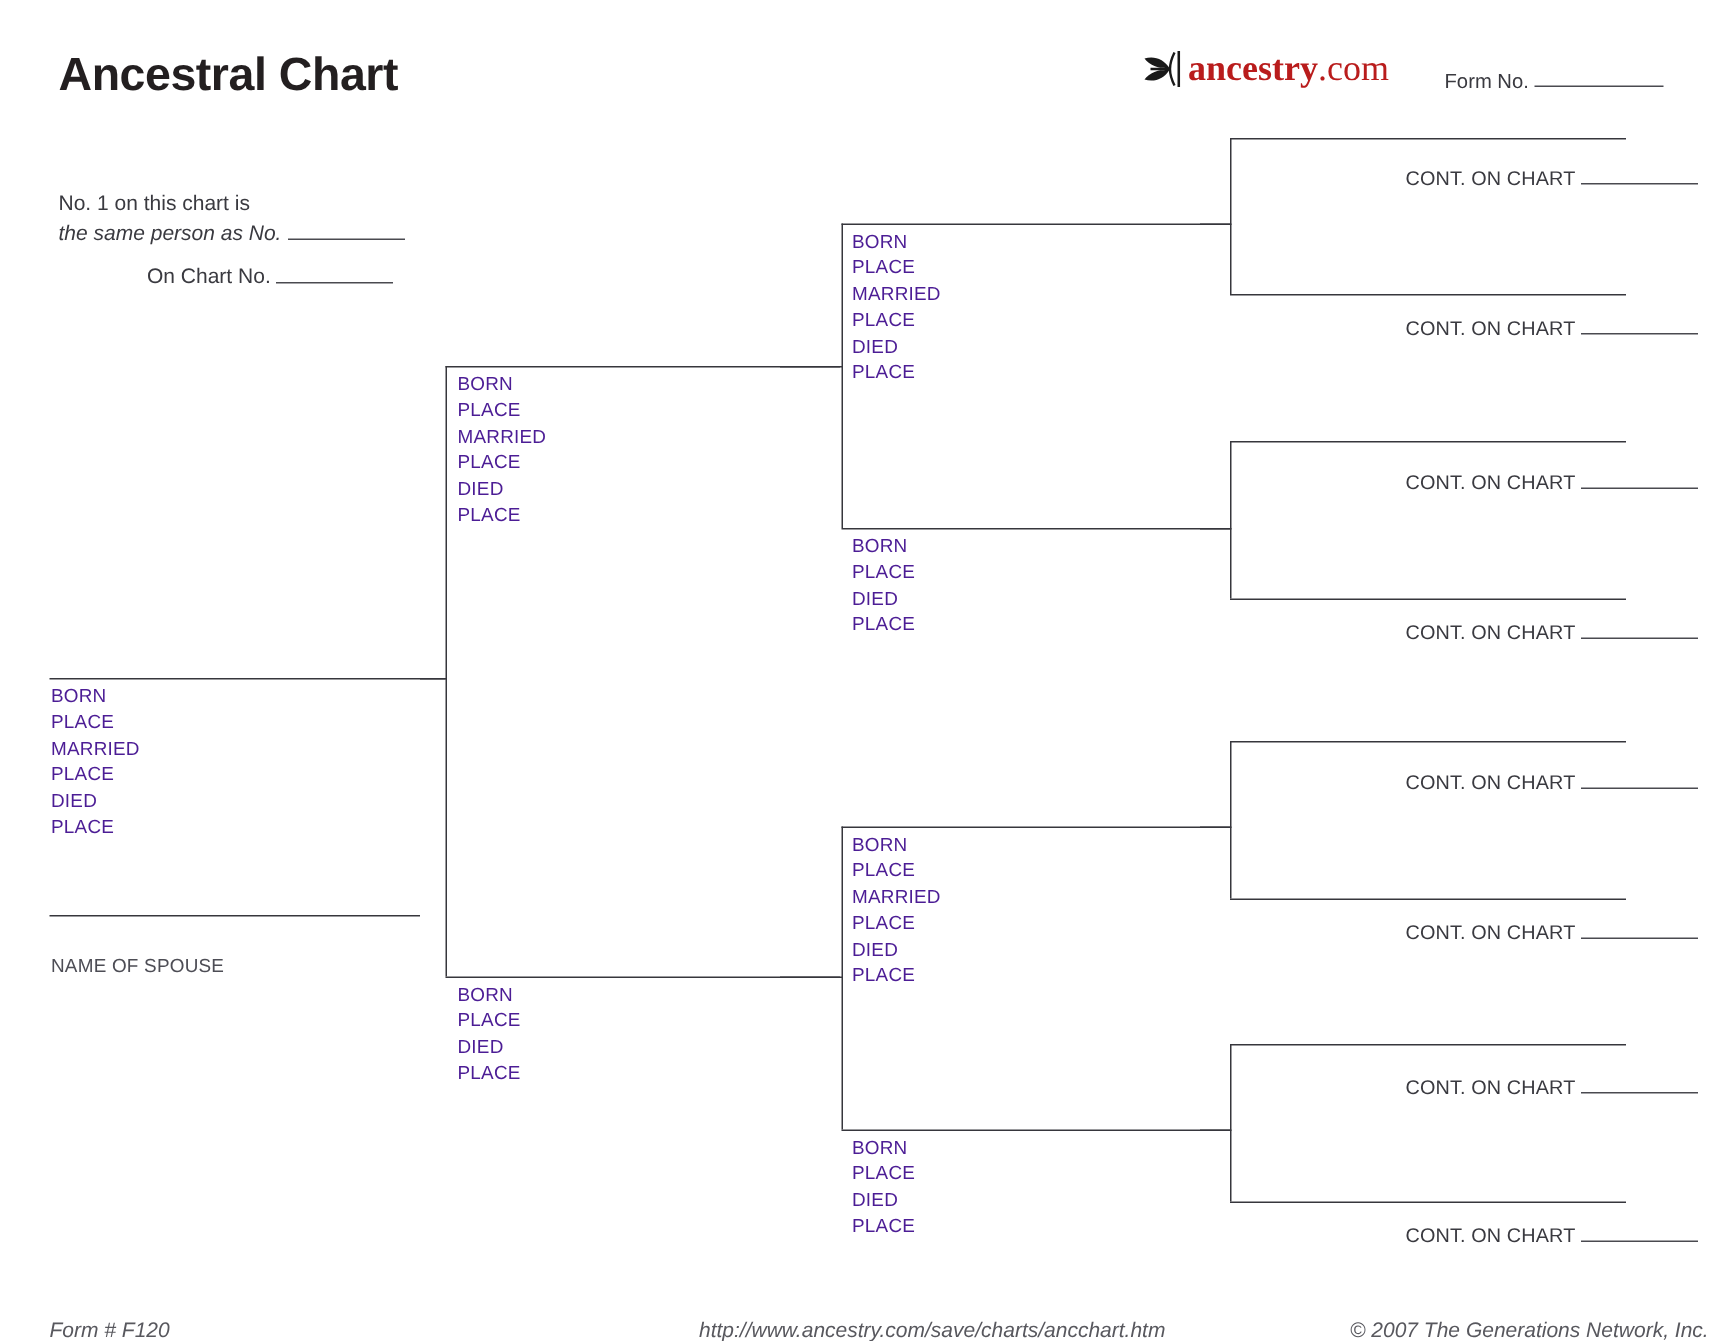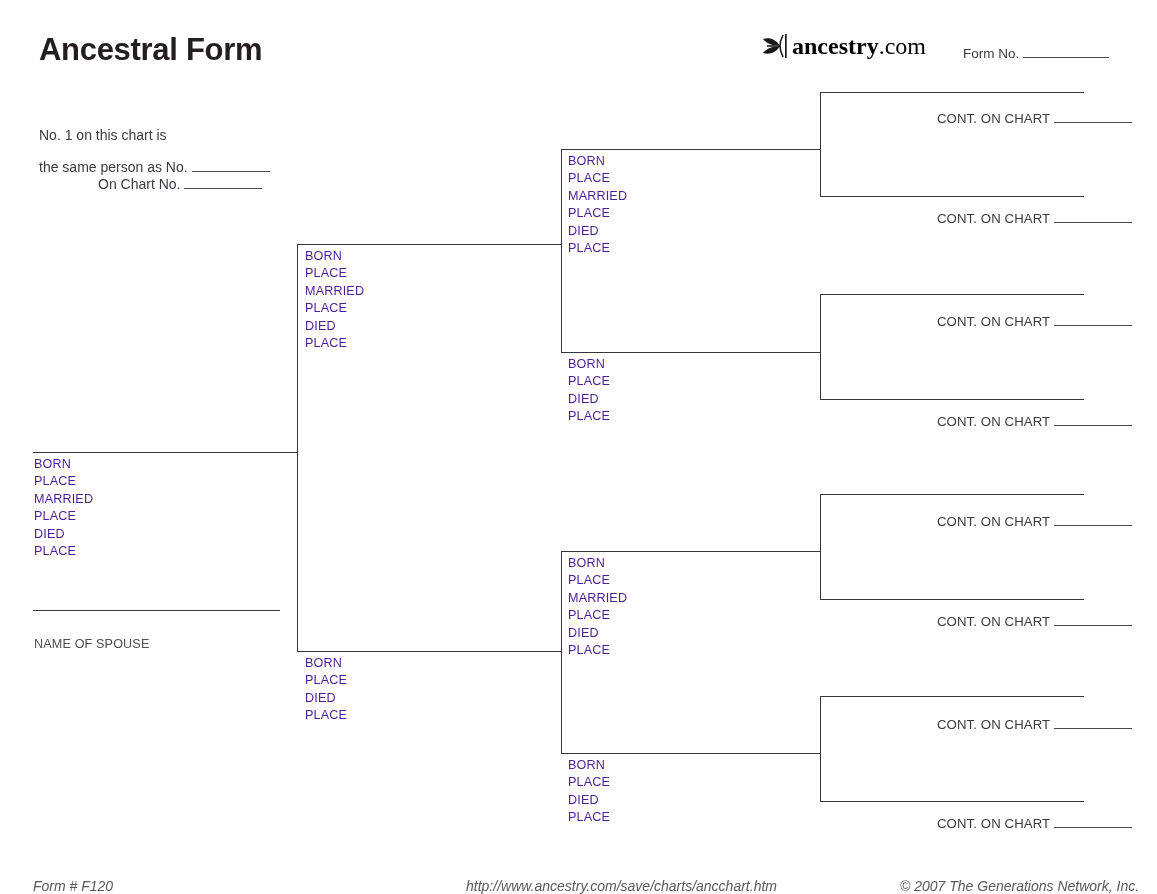--- a/index.html
+++ b/index.html
@@ -39,21 +39,21 @@
     height: 28px;
   }
   #brand-logo .leaf-mark {
     display: block;
     width: 34px;
     height: 26px;
   }
   #brand-logo .brand-word {
     font-family: "Liberation Serif", serif;
     font-size: 24px;
-    color: #000000;
+    color: #b91c1c;
     line-height: 1;
     margin-left: 1px;
   }
   #brand-logo .brand-word b { font-weight: bold; }
   #brand-logo .brand-word span { font-weight: normal; }
 
   .chartno-line {
     position: absolute;
     font-size: 13.5px;
     color: #3a3a40;
@@ -69,21 +69,21 @@
   #chart-no .blank { width: 86px; }
 
   
   .note-line {
     position: absolute;
     font-size: 14px;
     white-space: nowrap;
     color: #3a3a40;
   }
   #note-l1 { left: 39px; top: 127px; }
-  #note-l2 { left: 39px; top: 158px; }
+  #note-l2 { left: 39px; top: 146px; font-style: italic; }
   #note-l2 .blank { width: 78px; }
   #note-l3 { left: 98px; top: 175px; }
   #note-l3 .blank { width: 78px; }
 
   
   .hline {
     position: absolute;
     height: 0;
     border-top: 1.3px solid #36363c;
   }
@@ -133,21 +133,21 @@
   }
   #footer-form { left: 33px; }
   #footer-url  { left: 466px; }
   #footer-copy { left: 900px; }
 </style>
 </head>
 <body>
 
 <div id="page">
 
-  <div id="chart-title">Ancestral Form</div>
+  <div id="chart-title">Ancestral Chart</div>
 
   <div id="brand-logo">
     <span class="leaf-mark">
       <svg viewBox="0 0 34 26" width="34" height="26" aria-hidden="true">
         <g fill="none" stroke="#1a1a1a" stroke-width="1.5">
           <path d="M23 13 C19 6, 12 4, 6 6 C9 10, 15 13, 23 13 Z" fill="#1a1a1a" stroke="none"></path>
           <path d="M23 13 C19 20, 12 22, 6 20 C9 16, 15 13, 23 13 Z" fill="#1a1a1a" stroke="none"></path>
           <path d="M23 13 C17 11, 12 13, 9 13 C12 13, 17 15, 23 13 Z" fill="#ffffff" stroke="none"></path>
           <path d="M10 13 L23 13" stroke="#1a1a1a" stroke-width="1.6"></path>
           <path d="M23 13 C23 8, 25 4, 26 2" stroke="#1a1a1a" stroke-width="1.6"></path>

